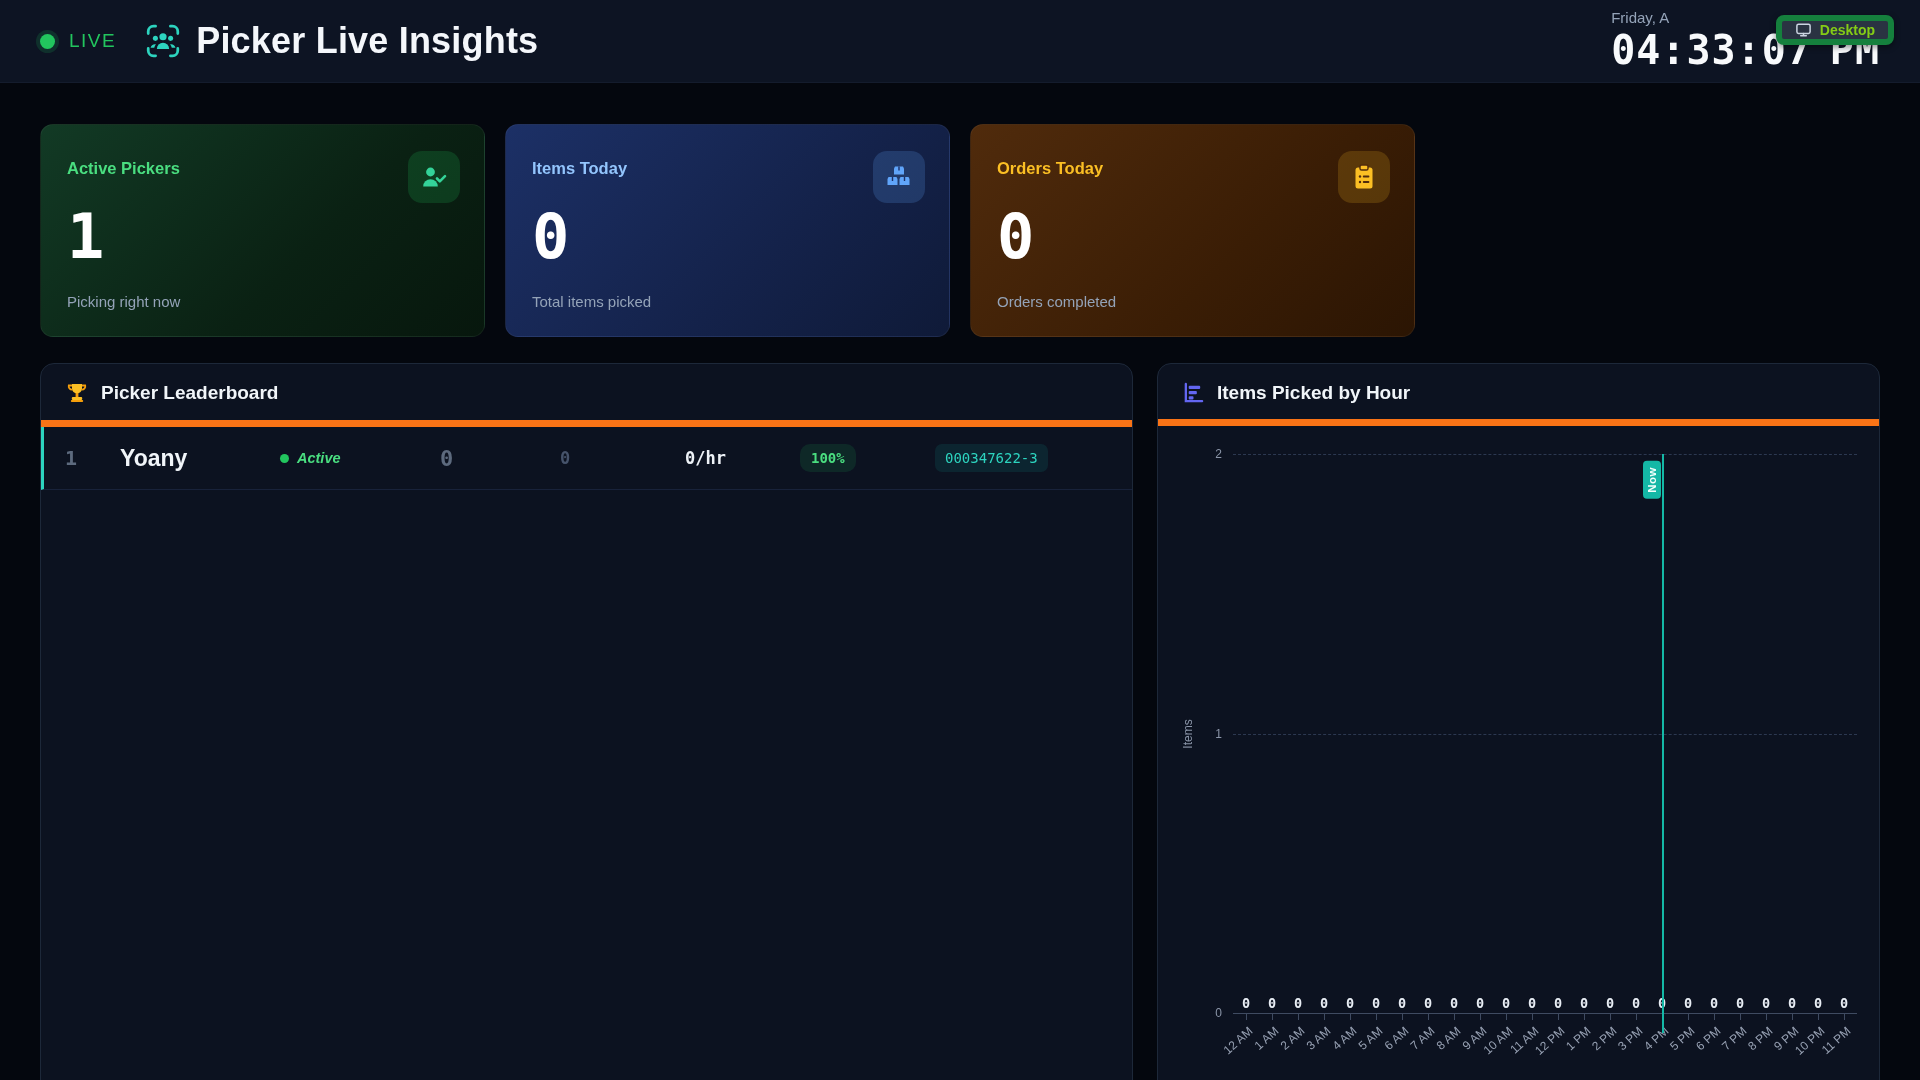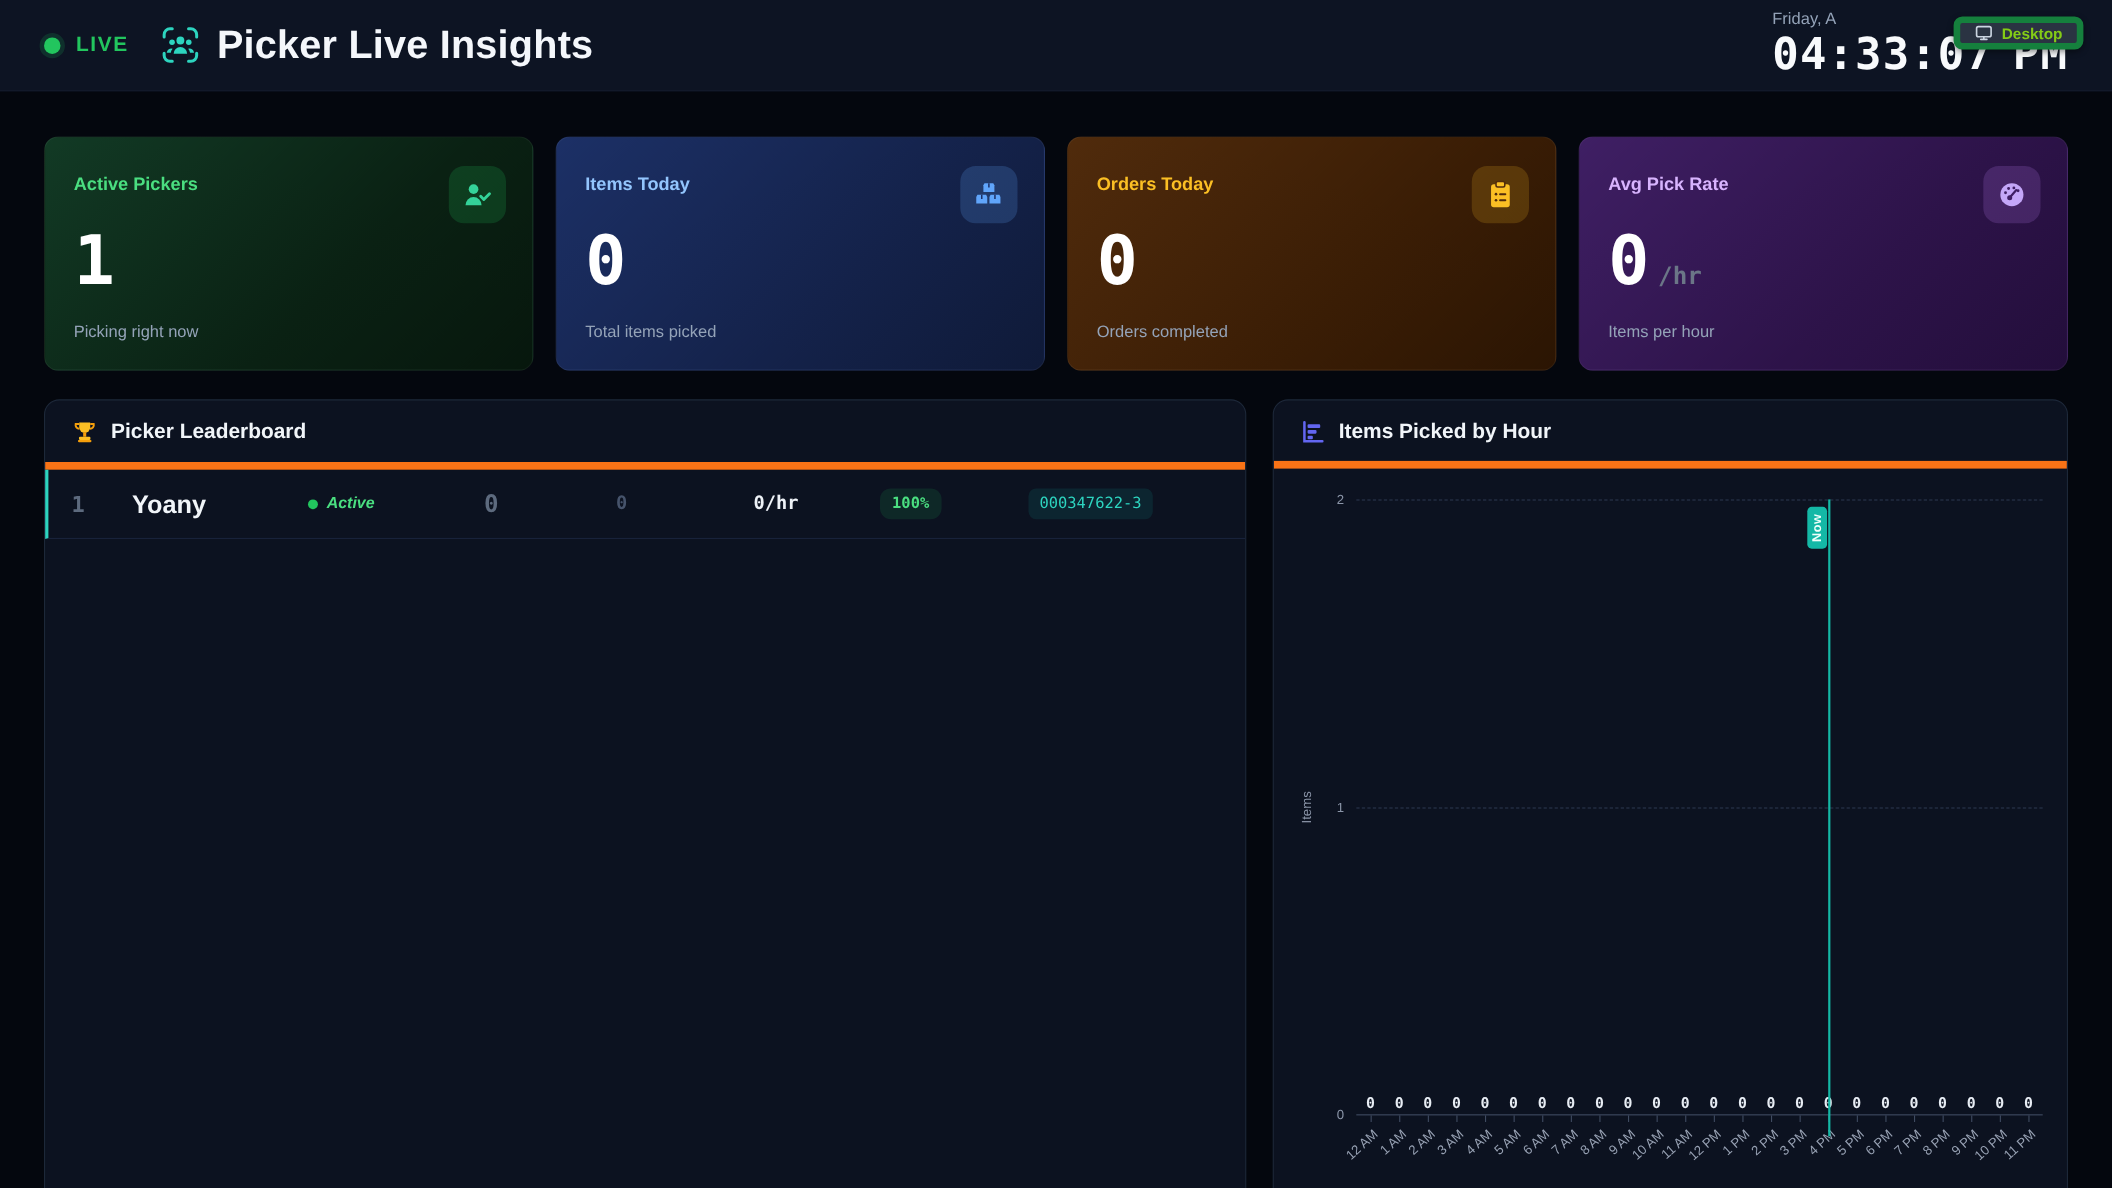--- a/index.html
+++ b/index.html
@@ -14,21 +14,21 @@
 
   
   .topbar {
     height:83px; background:#0d1423; border-bottom:1px solid #141c2d;
     display:flex; align-items:center; justify-content:space-between;
     padding:0 40px; position:relative;
   }
   .brand { display:flex; align-items:center; gap:14px; }
   .live-dot { width:15px; height:15px; border-radius:50%; background:#22c55e;
     box-shadow:0 0 0 4px rgba(34,197,94,.16); }
-  .live-label { color:#22c55e; font-size:19px; font-weight:700; letter-spacing:1.5px; margin-right:14px;text-align:right; }
+  .live-label { color:#22c55e; font-size:19px; font-weight:400; letter-spacing:1.5px; margin-right:14px;text-align:right; }
   .brand-icon { width:38px; height:38px; display:block; }
   .app-title { color:#f4f7fb; font-size:36px; font-weight:800; letter-spacing:.2px; }
 
   .clock-wrap { line-height:1.15; }
   .date-text { color:#94a3b8; font-size:15px; padding-right:98px; white-space:nowrap; }
   .clock { color:#f8fafc; font-size:40px; font-weight:700; letter-spacing:1px; }
   .clock .meridiem { margin-left:18px; }
 
   .desktop-btn {
     position:absolute; top:15px; right:26px; z-index:30;
@@ -180,36 +180,20 @@
         <circle cx="10" cy="13.5" r="1.2" fill="#502b0c"></circle>
         <circle cx="10" cy="19" r="1.2" fill="#502b0c"></circle>
         <rect x="12.8" y="12.6" width="6.6" height="1.9" rx=".9" fill="#502b0c"></rect>
         <rect x="12.8" y="18.1" width="6.6" height="1.9" rx=".9" fill="#502b0c"></rect>
       </svg>
     </div>
     <div class="card-value mono"><span>0</span><span class="card-suffix"></span></div>
     <div class="card-sub">Orders completed</div>
   </div>
 
-  <div class="card purple">
-    <div class="card-label">Avg Pick Rate</div>
-    <div class="card-chip">
-      <svg width="30" height="30" viewBox="0 0 30 30" fill="none">
-        <circle cx="15" cy="15" r="10.5" fill="#c4a7f8"></circle>
-        <circle cx="9.2" cy="13.2" r="1.3" fill="#3f1f64"></circle>
-        <circle cx="12" cy="9.4" r="1.3" fill="#3f1f64"></circle>
-        <circle cx="16.8" cy="8.8" r="1.3" fill="#3f1f64"></circle>
-        <circle cx="20.6" cy="11.4" r="1.3" fill="#3f1f64"></circle>
-        <path d="M13.1 17.6 19 10.8" stroke="#3f1f64" stroke-width="2" stroke-linecap="round"></path>
-        <circle cx="13" cy="17.8" r="2.3" fill="#3f1f64"></circle>
-      </svg>
-    </div>
-    <div class="card-value mono"><span>0</span><span class="card-suffix">/hr</span></div>
-    <div class="card-sub">Items per hour</div>
-  </div>
 
 </div>
 
 <div class="main">
 
   <div class="panel">
     <div class="panel-head">
       <svg width="24" height="24" viewBox="0 0 24 24" fill="none">
         <path d="M7 3h10v4.5a5 5 0 0 1-10 0z" fill="#fbbf24"></path>
         <path d="M7 4.5H3.8a3.4 3.4 0 0 0 3.4 4.2M17 4.5h3.2a3.4 3.4 0 0 1-3.4 4.2" stroke="#f59e0b" stroke-width="1.8" fill="none"></path>

